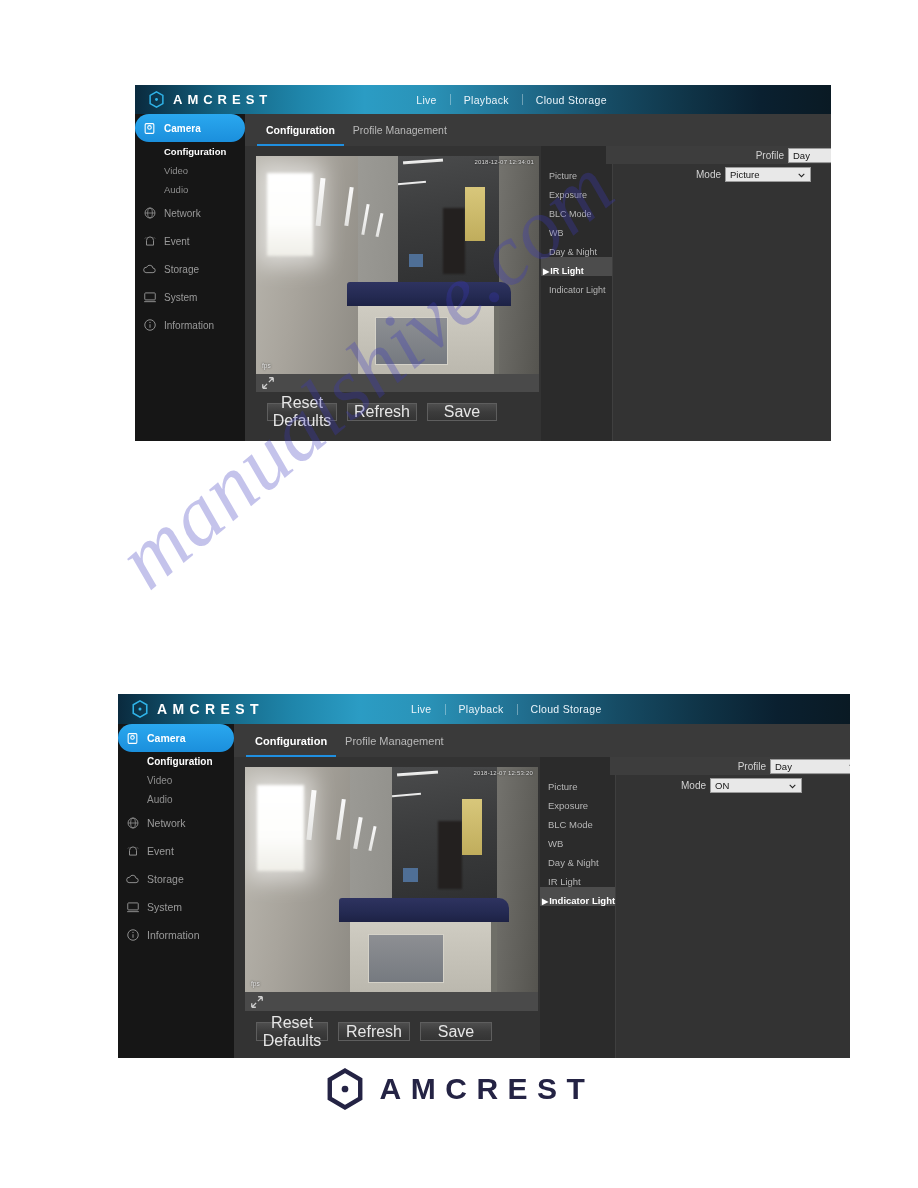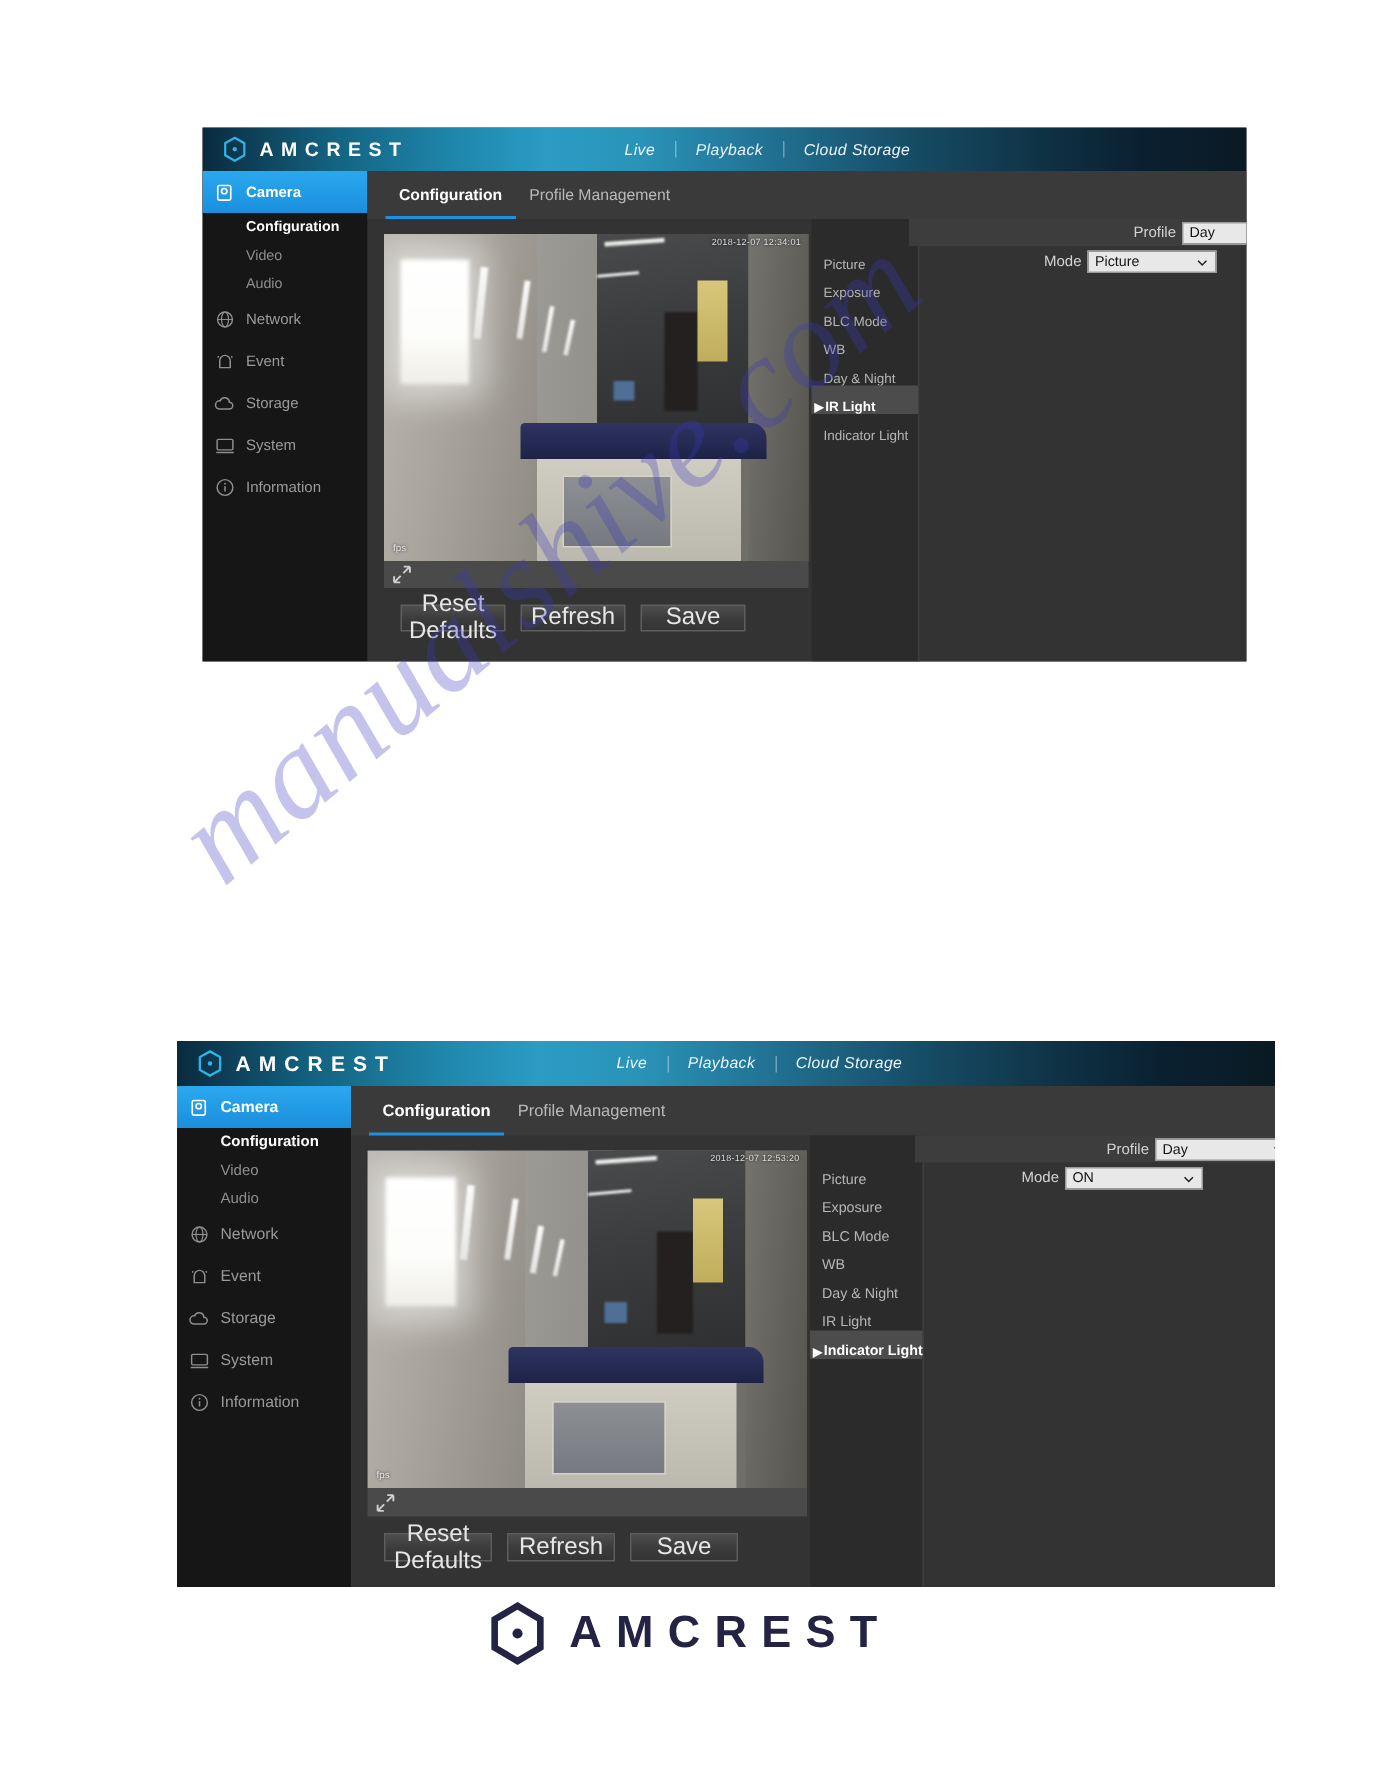--- a/index.html
+++ b/index.html
@@ -70,21 +70,20 @@
 
   .topnav { display: flex; align-items: center; margin-left: 131px; }
   .app.two .topnav { margin-left: 134px; }
   .topnav a {
     color: #eaf4fa;
     font-size: 10.5px;
     text-decoration: none;
     padding: 0 13px;
     letter-spacing: .3px;
     white-space: nowrap;
-    font-style: italic;
   }
   .topnav .sep { width: 1px; height: 11px; background: rgba(255,255,255,.35); }
 
   
   .body-split { display: flex; width: 100%; }
   .app.one .body-split { height: 327px; }
   .app.two .body-split { height: 334px; }
 
   
   .sidebar { background: #161616; flex: 0 0 auto; position: relative; }
@@ -103,20 +102,21 @@
 
   .sb-item .ico {
     width: 17px; height: 16px;
     display: flex; align-items: center; justify-content: center;
     margin-right: 6px; flex: 0 0 17px;
   }
   .sb-item.active {
     background: linear-gradient(180deg, #2aa8ef 0%, #1b8fdc 100%);
     color: #ffffff;
     font-weight: 600;
+    border-radius: 14px;
   }
   .sb-item.active::after {
     content: "";
     position: absolute;
     right: -14px; top: 0;
     width: 0; height: 0;
     border-top: 14px solid transparent;
     border-bottom: 14px solid transparent;
     border-left: 14px solid #2299e4;
   }

